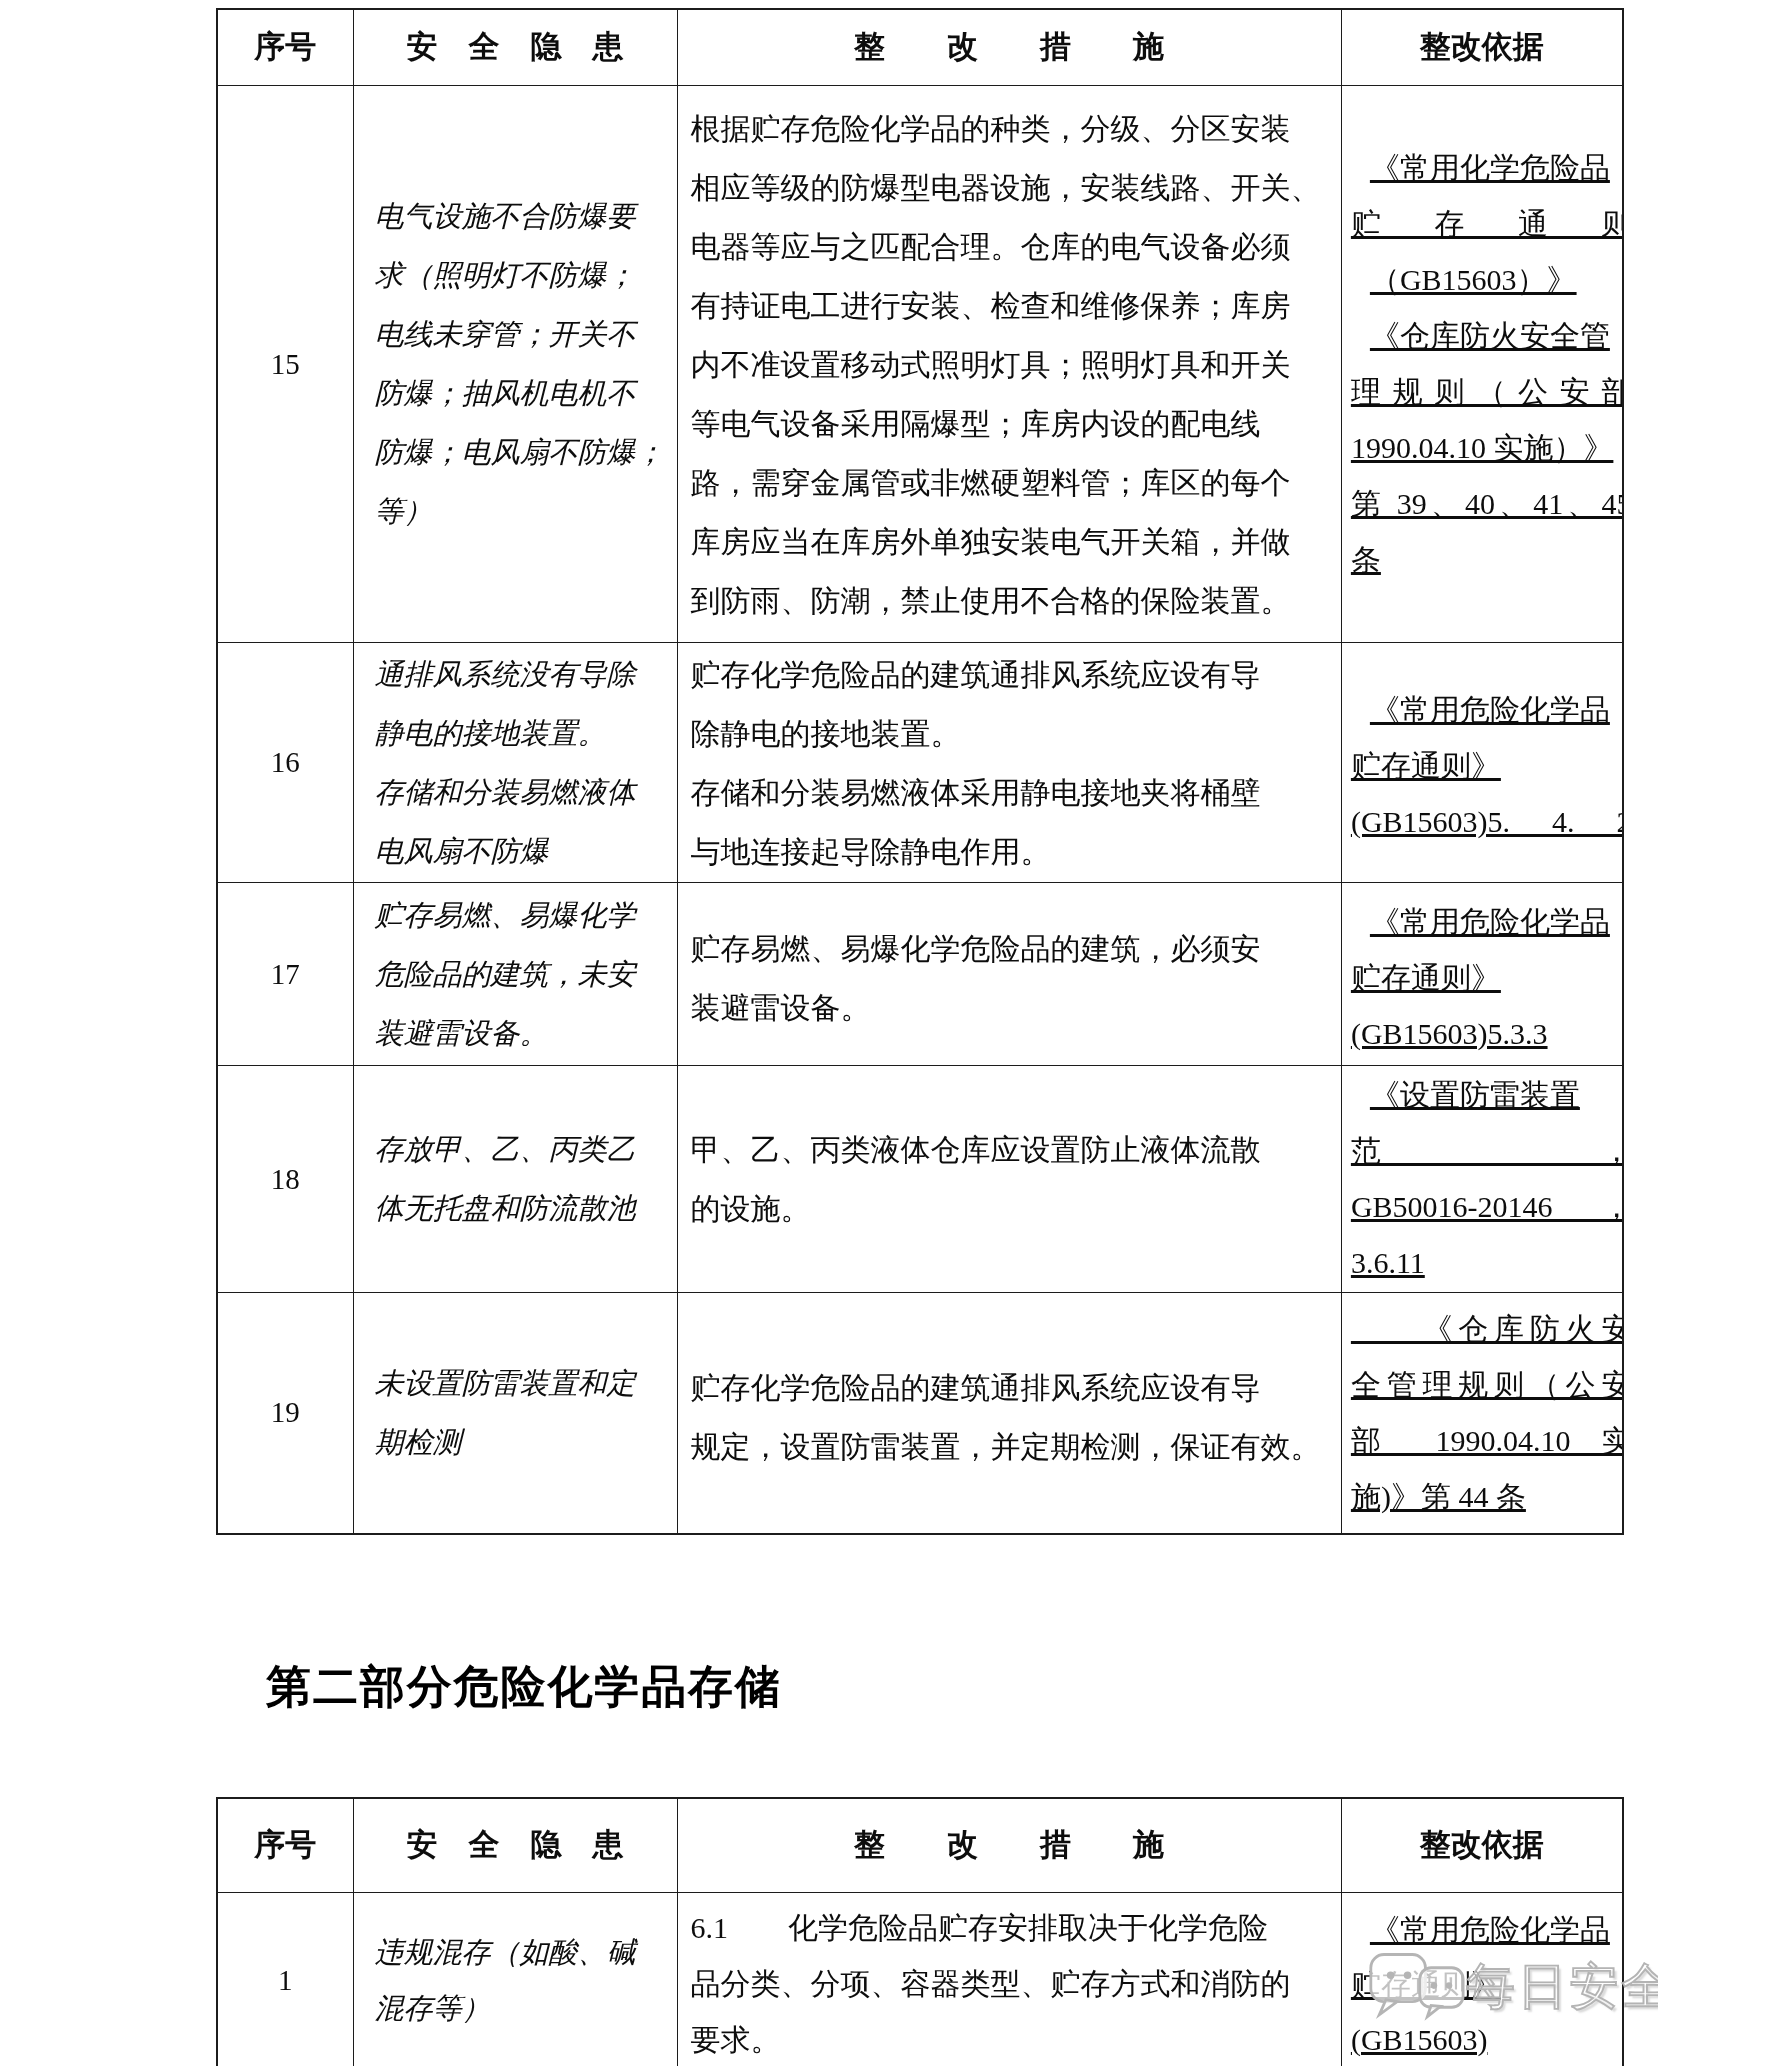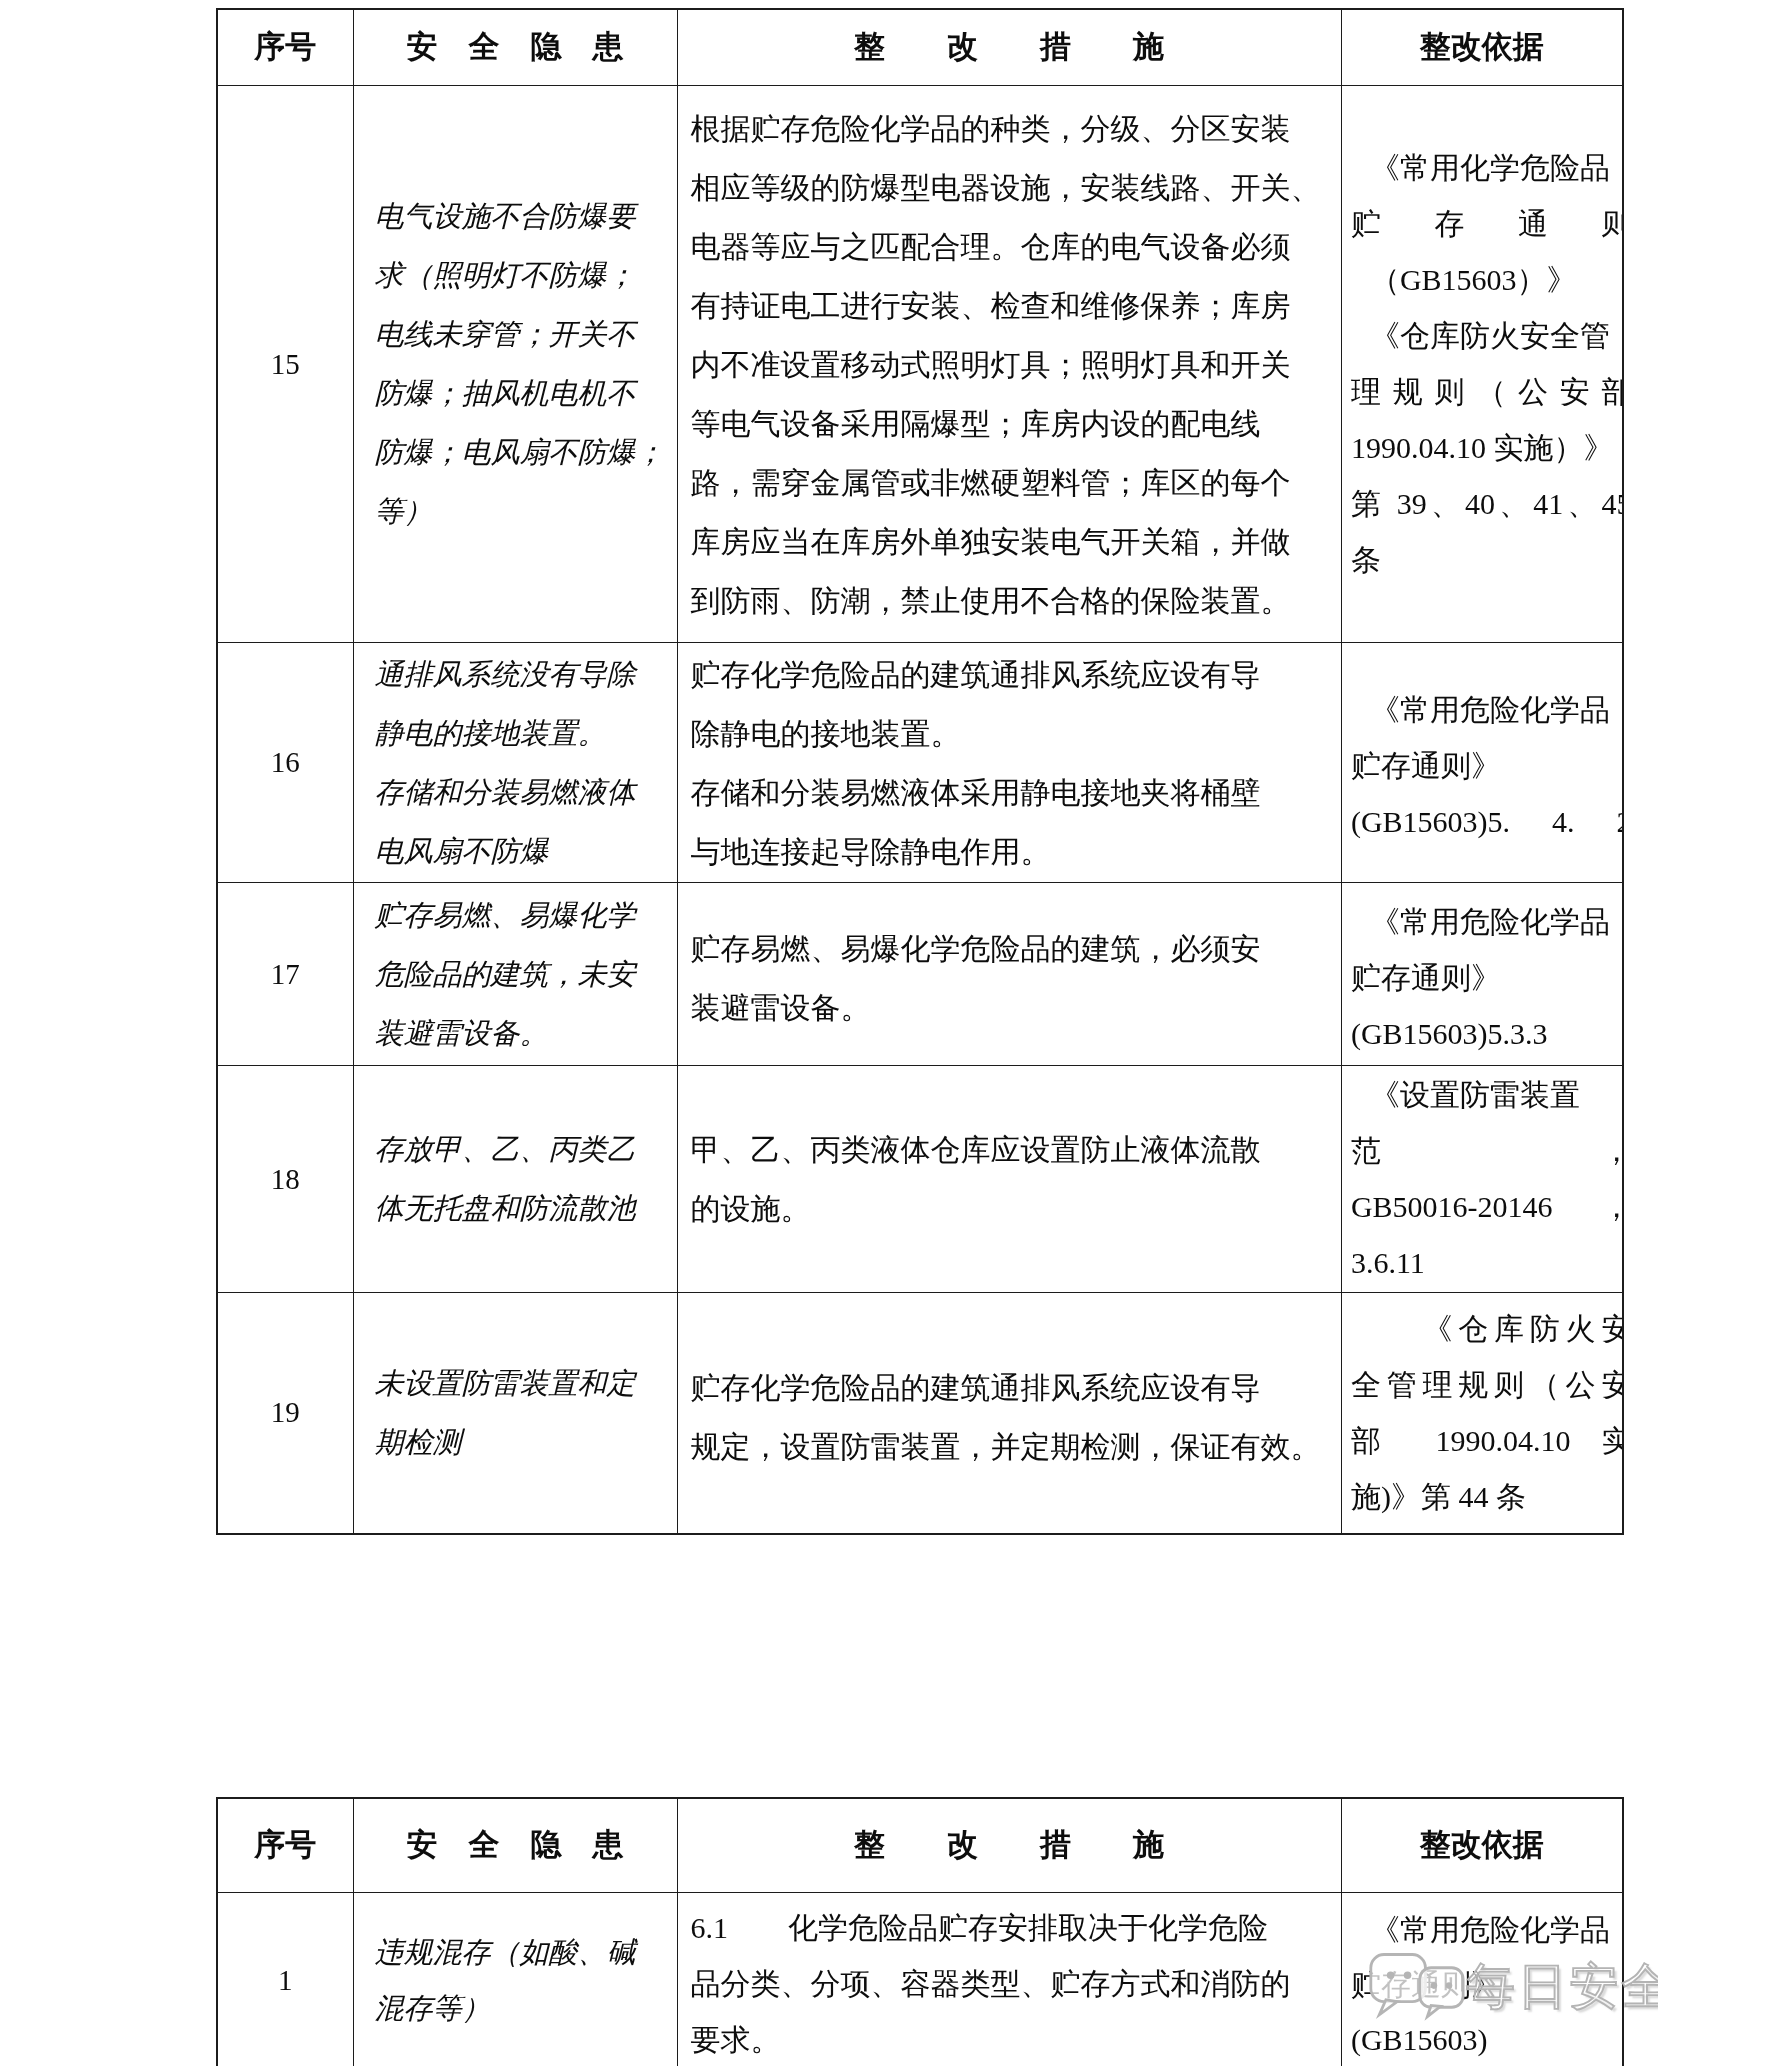--- a/index.html
+++ b/index.html
@@ -50,21 +50,21 @@
   .cell{width:100%;}
   .ln{
     font-size:30px;
     line-height:59px;
     white-space:nowrap;
   }
   td.hazard .cell{padding-left:21px;padding-right:5.6px;font-style:italic;}
   td.hazard .ln{font-size:29px;}
   td.measures .cell{padding-left:13px;padding-right:11.3px;}
   td.basis .cell{padding-left:9.4px;padding-right:7.5px;}
-  td.basis .ln{line-height:56px;}
+  td.basis .ln{line-height:56px;text-decoration:underline;}
   table.t2 .ln{line-height:56px;}
   table.t2 td.basis .ln{line-height:55px;}
   .ln.j{
     white-space:normal;
     text-align:justify;
     text-align-last:justify;
   }
   .ln.i{text-indent:19px;}
   .section-heading{
     position:absolute;
@@ -247,20 +247,21 @@
               <div class="ln j">　　《仓库防火安</div>
               <div class="ln j">全管理规则（公安</div>
               <div class="ln j">部 1990.04.10 实</div>
               <div class="ln">施)》第 44 条</div>
             </div>
           </td>
         </tr>
       </tbody>
   </table>
 
+  <div class="section-heading">第二部分危险化学品存储</div>
 
   <table class="doc t2">
     <colgroup>
       <col style="width:136px">
         <col style="width:324px">
         <col style="width:664px">
         <col style="width:282px">
     </colgroup>
     <thead>
         <tr>

